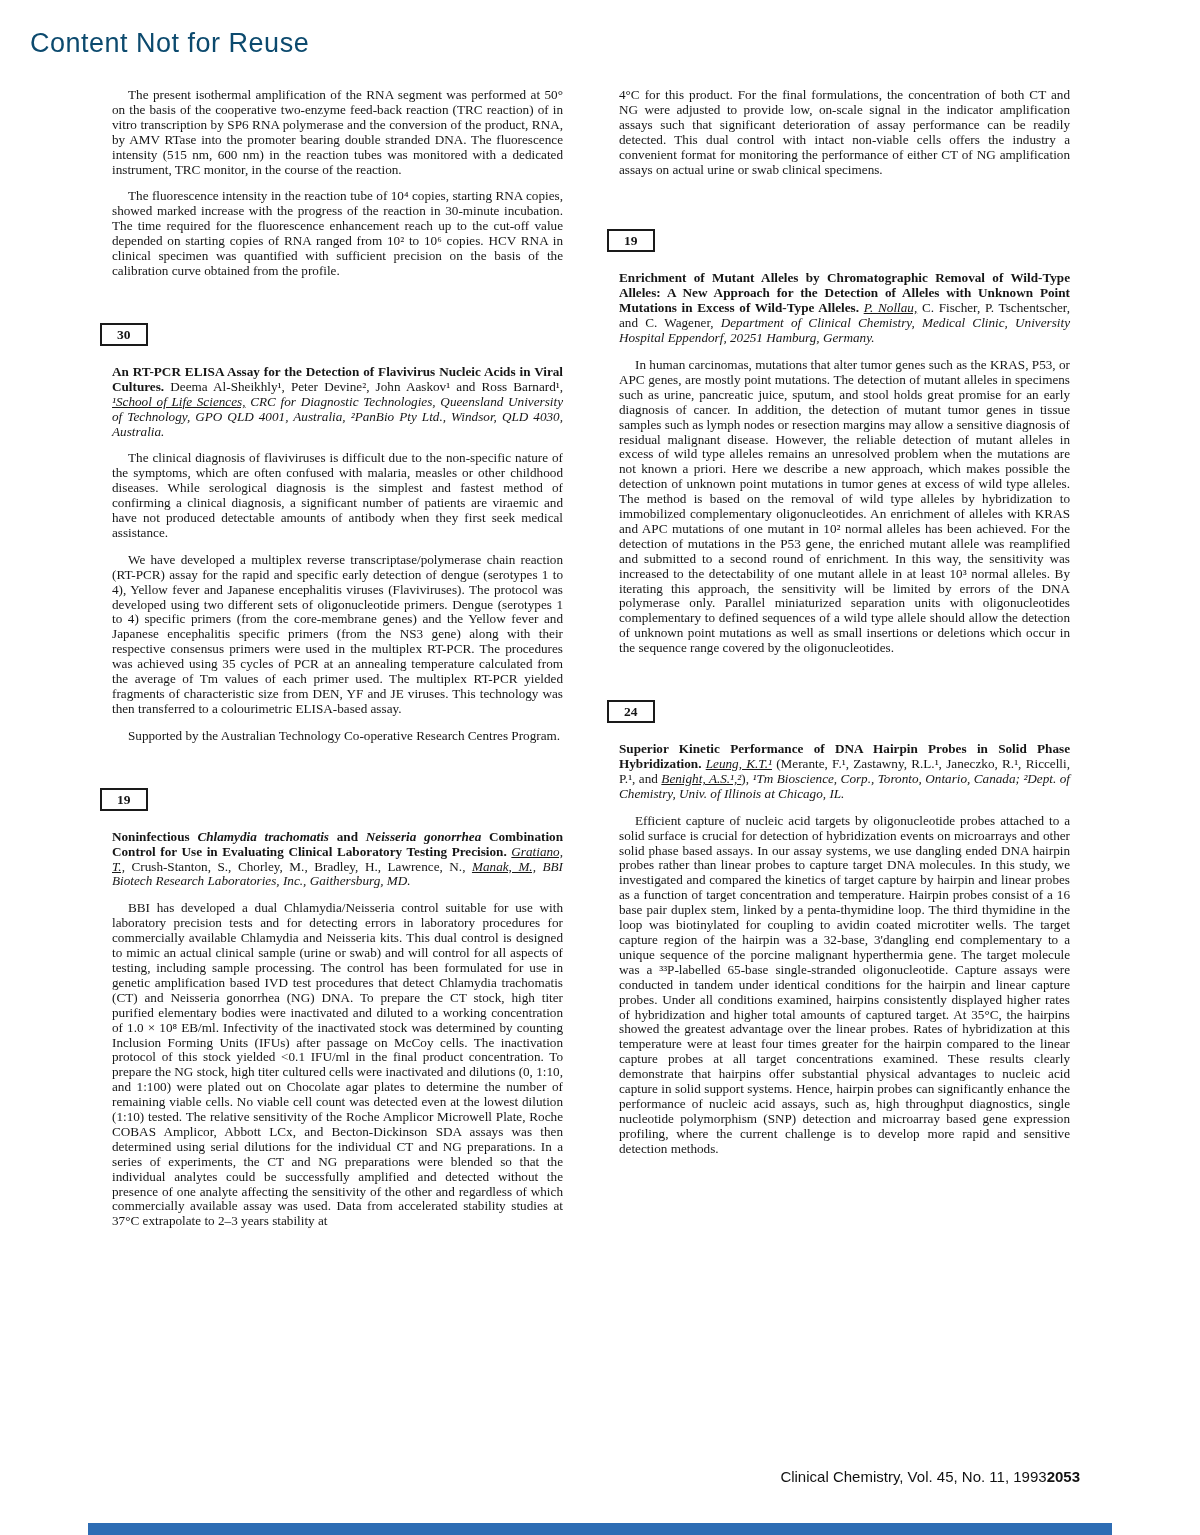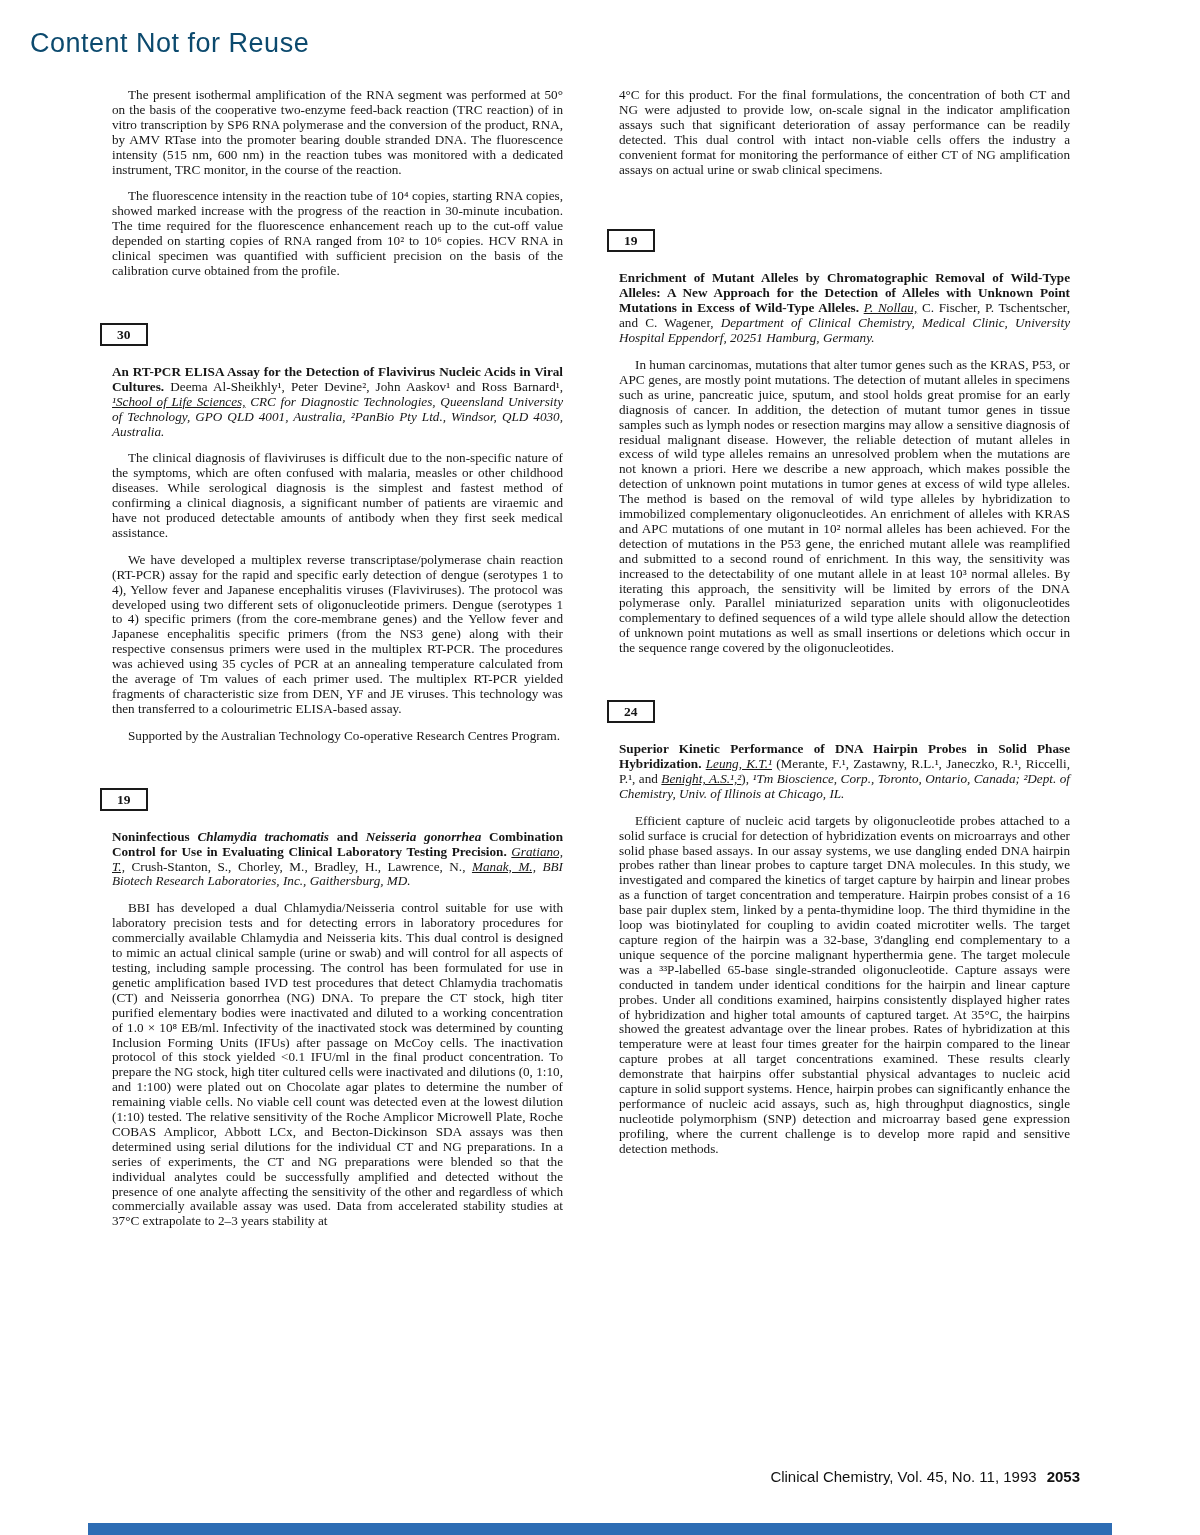--- a/index.html
+++ b/index.html
@@ -34,21 +34,21 @@
   .bold { font-weight: bold; }
   .bi { font-weight: bold; font-style: italic; }
   .it { font-style: italic; }
   .u  { text-decoration: underline; font-style: italic; }
   .itu { font-style: italic; text-decoration: underline; }
   .footer {
     position: absolute; right: 120px; top: 1468px;
     font-family: "Liberation Sans", "DejaVu Sans", sans-serif;
     font-size: 15px; color: #111;
   }
-  .footer .pg { font-weight: bold; margin-left: 10px; }
+  .footer .pg { font-weight: bold; }
   .bottom-bar {
     position: absolute; left: 88px; right: 88px; bottom: 0;
     height: 12px;
   }
 </style>
 </head>
 <body>
 
 <div class="watermark">Content Not for Reuse</div>
 

